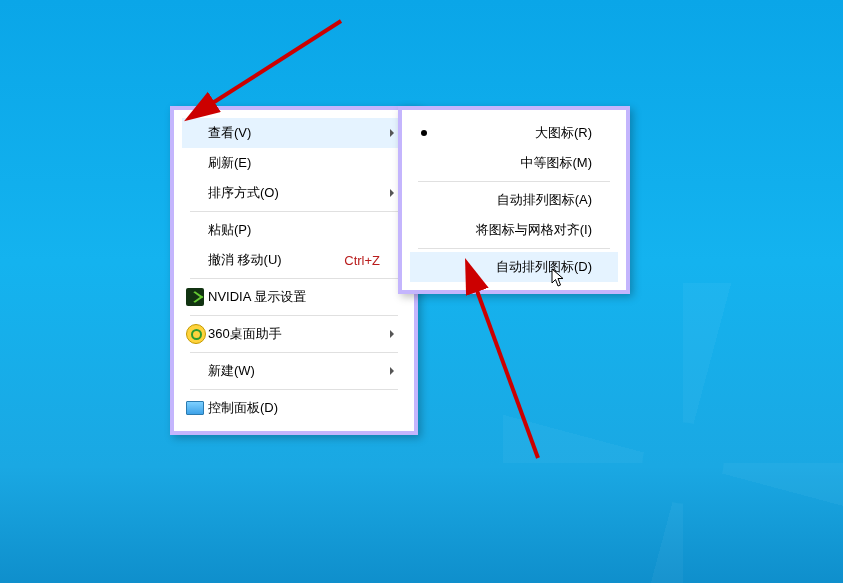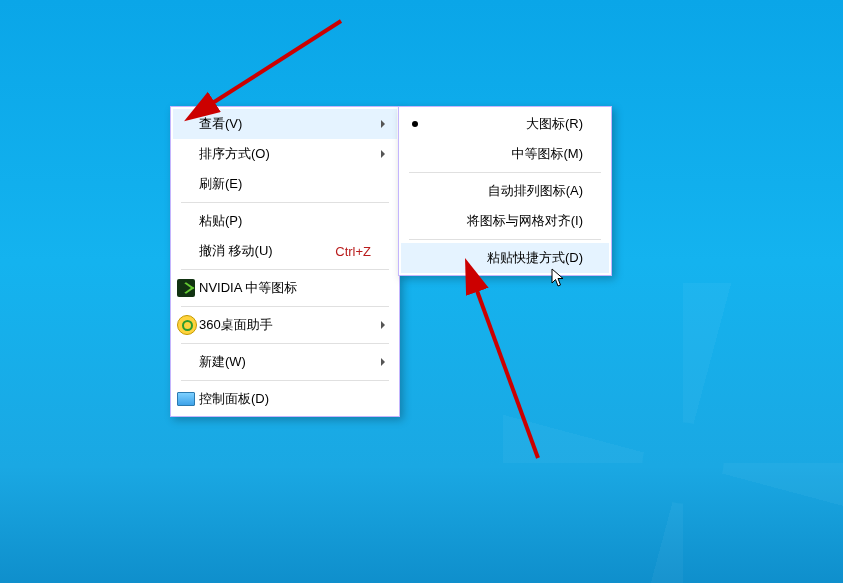--- a/index.html
+++ b/index.html
@@ -35,23 +35,23 @@
         rgba(255,255,255,.06) 0deg 15deg,
         transparent 15deg 90deg);
     mask: radial-gradient(circle at center, transparent 0 40px, #000 41px 200px, transparent 260px);
     -webkit-mask: radial-gradient(circle at center, transparent 0 40px, #000 41px 200px, transparent 260px);
   }
 
   
   .menu {
     position: absolute;
     background: #fff;
-    border: 1px solid #c4b5fd;
+    border: 4px solid #c4b5fd;
     box-shadow: 3px 3px 8px rgba(0,0,0,.25);
-    padding: 2px;
+    padding: 8px;
     min-width: 224px;
   }
   .menu.sub { min-width: 208px; }
 
   .item {
     height: 30px;
     display: flex;
     align-items: center;
     padding: 0 26px 0 26px;
     position: relative;
@@ -138,38 +138,38 @@
 <body>
 
 <div class="desktop">
   <div class="streak"></div>
 </div>
 
 <div class="menu" id="main-menu" style="left:170px; top:106px;">
     <div class="item has-sub hover">
       <span class="label">查看(V)</span>
     </div>
+    <div class="item">
+      <span class="label">刷新(E)</span>
+    </div>
     <div class="item has-sub">
       <span class="label">排序方式(O)</span>
     </div>
-    <div class="item">
-      <span class="label">刷新(E)</span>
-    </div>
     <div class="sep"></div>
     <div class="item disabled">
       <span class="label">粘贴(P)</span>
     </div>
     <div class="item">
       <span class="label">撤消 移动(U)</span>
       <span class="accel">Ctrl+Z</span>
     </div>
     <div class="sep"></div>
     <div class="item">
       <span class="icon nvidia"></span>
-      <span class="label">NVIDIA 中等图标</span>
+      <span class="label">NVIDIA 显示设置</span>
     </div>
     <div class="sep"></div>
     <div class="item has-sub">
       <span class="icon qihoo"></span>
       <span class="label">360桌面助手</span>
     </div>
     <div class="sep"></div>
     <div class="item has-sub">
       <span class="label">新建(W)</span>
     </div>
@@ -189,21 +189,21 @@
     </div>
     <div class="sep"></div>
     <div class="item disabled">
       <span class="label">自动排列图标(A)</span>
     </div>
     <div class="item disabled">
       <span class="label">将图标与网格对齐(I)</span>
     </div>
     <div class="sep"></div>
     <div class="item hover">
-      <span class="label">粘贴快捷方式(D)</span>
+      <span class="label">自动排列图标(D)</span>
     </div>
   </div>
 
 <div class="arrow a1" style="left:196px; top:106px;">
 
   <svg width="180" height="90" style="position:absolute; left:-10px; top:-80px; overflow:visible;">
     <defs>
       <marker id="red-arrow-1" markerWidth="10" markerHeight="10" refX="1" refY="3" orient="auto">
         <path d="M0,0 L0,6 L9,3 z" fill="#c00"></path>
       </marker>

